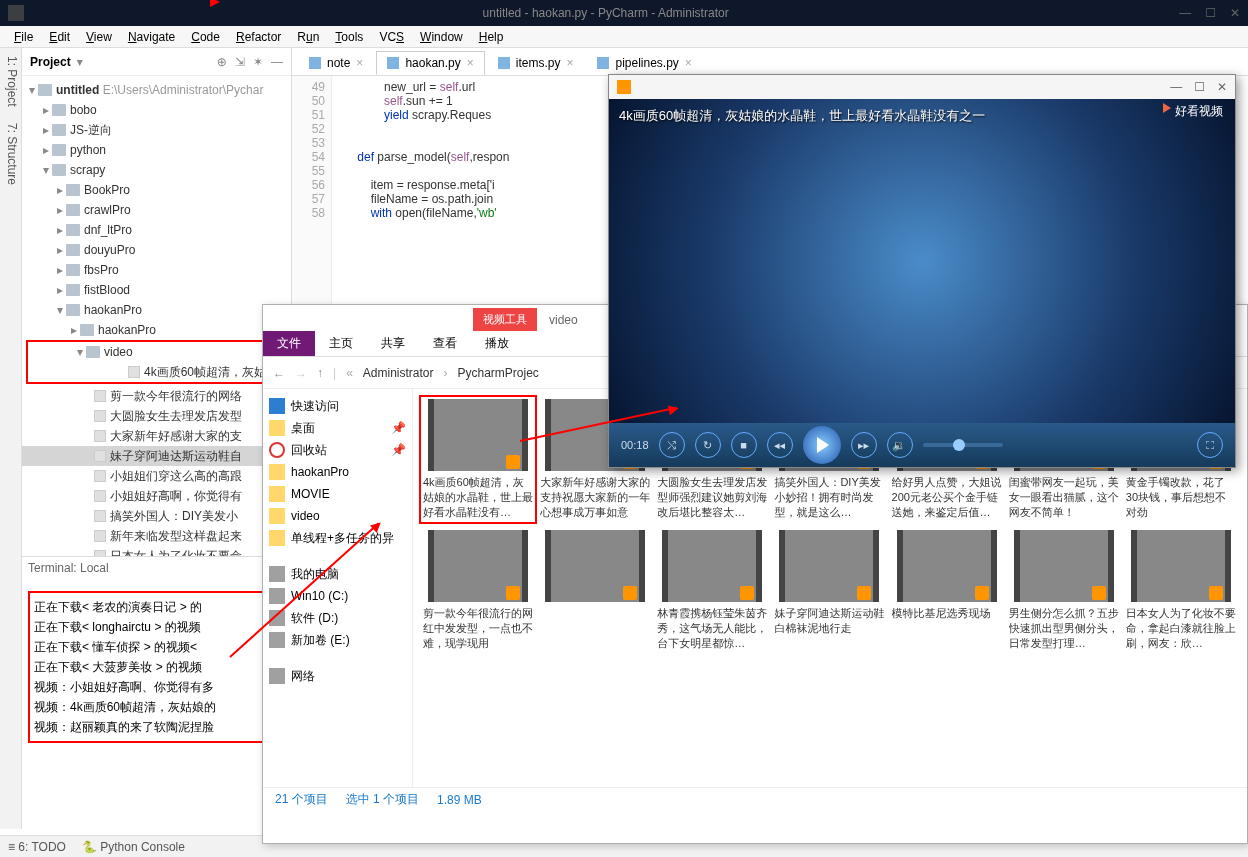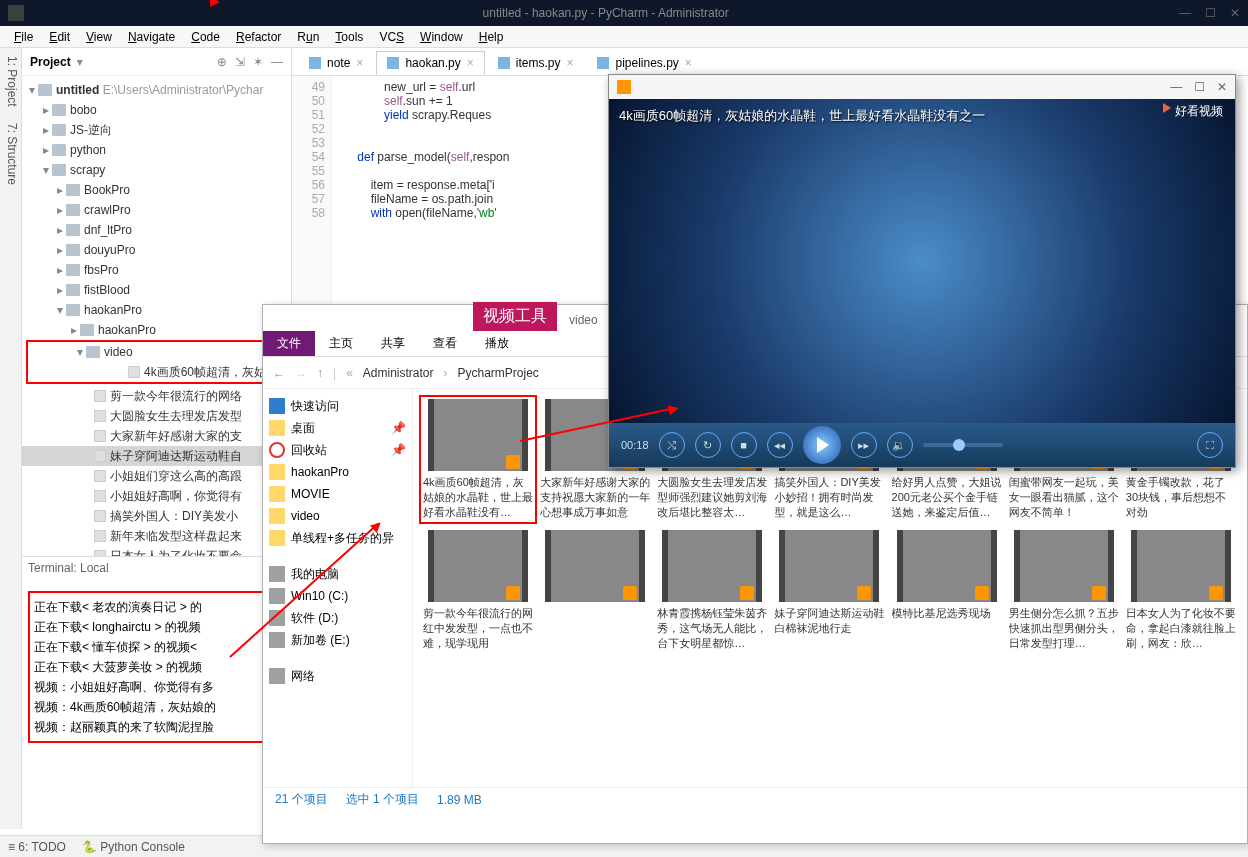--- a/index.html
+++ b/index.html
@@ -37,21 +37,21 @@
 .src{padding:4px 0 0 12px;white-space:pre;color:#333}
 .kw{color:#0033b3}.self{color:#94558d}.str{color:#067d17}
 
 .terminal{position:absolute;left:22px;top:556px;width:270px;background:#fff;border-top:1px solid #ddd;padding:4px 6px}
 .term-head{color:#666;margin-bottom:16px}
 .term-lines{border:2px solid red;padding:4px;font-size:12px;line-height:20px}
 .bottombar{position:absolute;bottom:0;left:0;width:100%;height:22px;background:#f2f2f2;border-top:1px solid #ddd;display:flex;align-items:center;padding:0 8px;gap:16px;color:#555}
 
 .explorer{position:absolute;left:262px;top:304px;width:986px;height:540px;background:#fff;border:1px solid #b0b0b0;box-shadow:2px 2px 8px rgba(0,0,0,.2)}
 .exp-tabhead{height:26px;display:flex;align-items:flex-end}
-.exp-tabhead .vt{background:#be185d;color:#fff;padding:4px 10px;font-size:16px}
+.exp-tabhead .vt{background:#ef4444;color:#fff;padding:4px 10px;font-size:11px}
 .exp-tabhead .vn{padding:4px 12px;color:#666}
 .exp-ribbon{height:26px;display:flex;align-items:center;gap:0;border-bottom:1px solid #ddd}
 .exp-ribbon span{padding:4px 14px;cursor:pointer}
 .exp-ribbon .active{background:#701a75;color:#fff}
 .exp-addr{height:32px;display:flex;align-items:center;padding:0 10px;gap:10px;border-bottom:1px solid #eee}
 .exp-addr .crumb{color:#333}
 .exp-addr .sep{color:#aaa}
 .exp-body{display:flex;height:calc(100% - 140px)}
 .exp-nav{width:150px;border-right:1px solid #eee;padding:6px;overflow:hidden}
 .exp-nav-row{display:flex;align-items:center;height:22px;gap:6px;white-space:nowrap}

